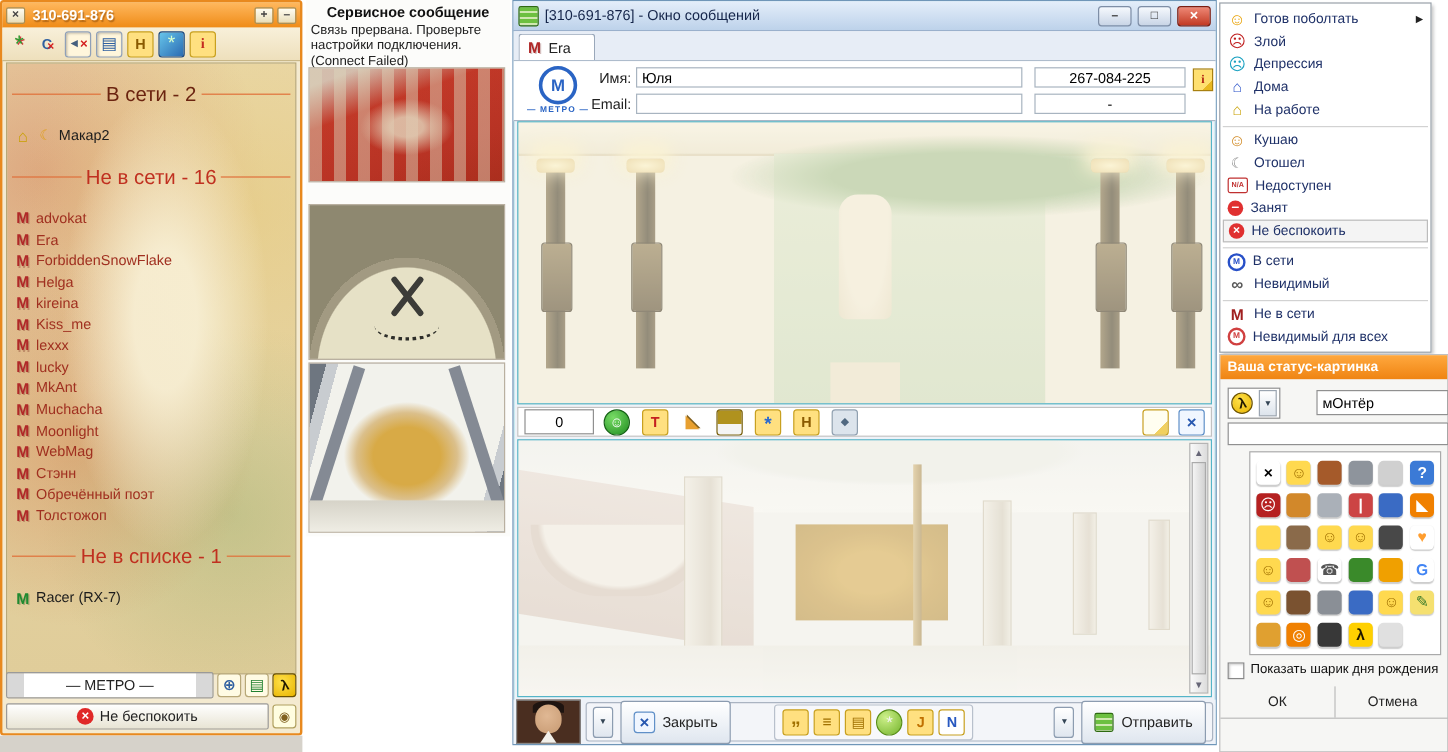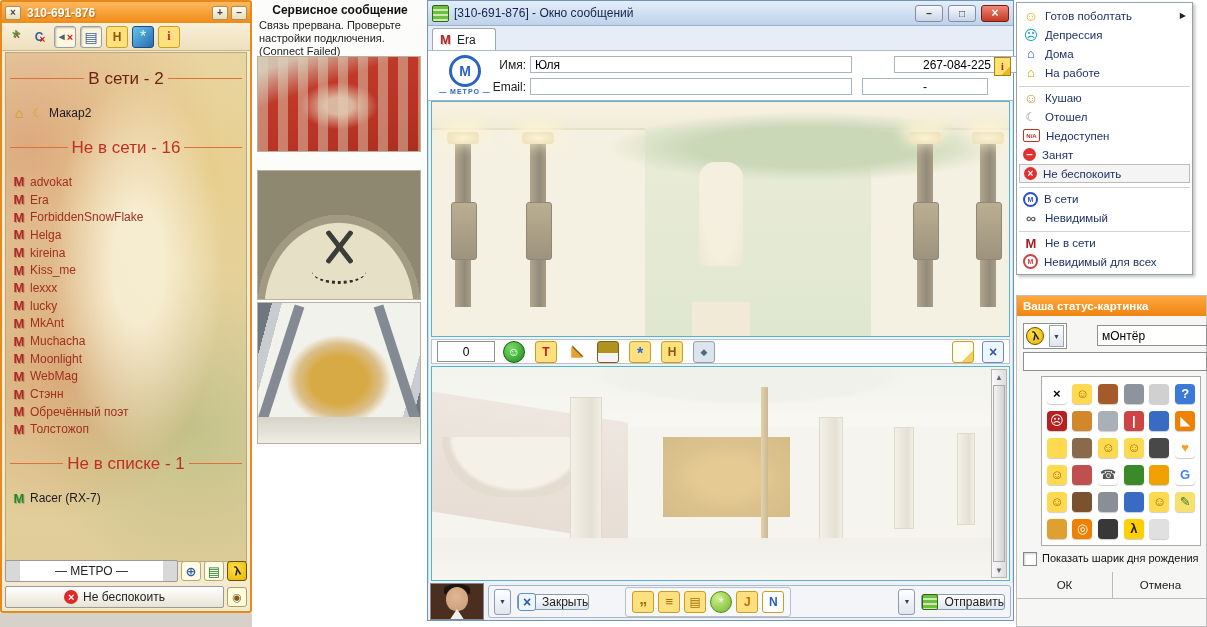--- a/index.html
+++ b/index.html
@@ -198,22 +198,22 @@
   .sbar .thumb{position:absolute;left:1px;right:1px;top:15px;bottom:15px;background:linear-gradient(90deg,#f4f4f4,#d2d2d2);border:1px solid #aaa;}
   #mwin .etools{position:absolute;left:3px;top:338px;width:579px;height:25px;background:#fff;border:1px solid #c2c2c2;
     display:flex;align-items:center;gap:8px;padding:0 5px;box-sizing:border-box;}
   #mwin .etools .cnt{width:52px;height:17px;border:1px solid #909090;text-align:center;font-size:12px;}
   #mwin .bbar{position:absolute;left:0px;top:582px;width:585px;height:37px;background:#eef2f8;display:flex;align-items:center;gap:4px;padding:0 2px;box-sizing:border-box;}
   .avatar{width:52px;height:35px;background:#4a2e20;border:1px solid #888;position:relative;overflow:hidden;flex:0 0 auto;}
   .avatar .head{position:absolute;left:15px;top:3px;width:22px;height:24px;border-radius:50% 50% 45% 45%;background:radial-gradient(circle at 45% 40%,#e0b894,#c79a72);}
   .avatar .hair{position:absolute;left:13px;top:0px;width:26px;height:10px;border-radius:50% 50% 0 0;background:#1e1410;}
   .avatar .shirt{position:absolute;left:18px;top:25px;width:16px;height:12px;background:#f2f0ea;clip-path:polygon(50% 0,100% 100%,0 100%);}
   .btnpanel{flex:1;height:33px;border:1px solid #aab4c2;border-radius:3px;background:#f3f5f9;display:flex;align-items:center;gap:6px;padding:0 5px;box-sizing:border-box;}
-  .pushbtn{height:16px;border:1px solid #8c9cb0;border-radius:3px;background:linear-gradient(#ffffff,#dfe6ef);
-    display:inline-flex;align-items:center;justify-content:center;gap:6px;font-size:12px;color:#222;padding:0 0;}
+  .pushbtn{height:36px;border:1px solid #8c9cb0;border-radius:3px;background:linear-gradient(#ffffff,#dfe6ef);
+    display:inline-flex;align-items:center;justify-content:center;gap:6px;font-size:12px;color:#222;padding:0 10px;}
   .drop{width:15px;height:24px;border:1px solid #8c9cb0;border-radius:3px;background:linear-gradient(#ffffff,#dfe6ef);
     display:inline-flex;align-items:center;justify-content:center;font-size:7px;color:#345;}
   .iconstrip{display:flex;align-items:center;gap:4px;border:1px solid #b8c0cc;border-radius:3px;padding:3px 6px;background:#f7f8fb;}
 
   
   #smenu{left:1016px;top:2px;width:177px;background:#fff;border:1px solid #98a0a8;box-shadow:2px 2px 3px rgba(0,0,0,.25);padding:3px 2px;box-sizing:border-box;}
   .mitem{height:19px;display:flex;align-items:center;gap:6px;padding:0 4px;font-size:11.5px;color:#1f3168;box-sizing:border-box;}
   .mitem[data-state="selected"]{background:#f4f4f4;border:1px solid #bcbcbc;}
   .mitem[data-sep="true"]{border-top:1px solid #d2d2d2;margin-top:4px;padding-top:2px;height:21px;}
   .marrow{margin-left:auto;font-size:8px;color:#222;visibility:hidden;}
@@ -403,21 +403,21 @@
         <span>Era</span>
       </div>
     </div>
     <div class="info">
       <div class="mlogo">
         <span class="ring">М</span>
         <span class="mtxt">— МЕТРО —</span>
       </div>
       <span class="ilabel" style="left:56px;top:7px;">Имя:</span>
       <input class="ifield" style="left: 102px; top: 5px; width: 322px;" value="Юля">
-      <input class="ifield center" style="left: 434px; top: 5px; width: 126px; margin-left: 32px;" value="267-084-225">
+      <input class="ifield center" style="left: 434px; top: 5px; width: 126px;" value="267-084-225">
       <span class="infoicon">i</span>
       <span class="ilabel" style="left:56px;top:29px;">Email:</span>
       <input class="ifield" style="left: 102px; top: 27px; width: 322px;">
       <input class="ifield center" style="left: 434px; top: 27px; width: 126px;" value="-">
     </div>
 
     <div id="pane1" class="pane">
       <div class="washed">
         <div class="beam"></div>
         <div class="mural"></div>
@@ -503,20 +503,25 @@
   </div>
 
   <div id="smenu" class="abs">
 
       <div class="mitem">
         <span class="ic" data-icon="chat-smiley"></span>
         <span>Готов поболтать</span>
         <span class="marrow" data-sub="true"></span>
       </div>
 
+      <div class="mitem">
+        <span class="ic" data-icon="angry"></span>
+        <span>Злой</span>
+        <span class="marrow"></span>
+      </div>
 
       <div class="mitem">
         <span class="ic" data-icon="depressed"></span>
         <span>Депрессия</span>
         <span class="marrow"></span>
       </div>
 
       <div class="mitem">
         <span class="ic" data-icon="home"></span>
         <span>Дома</span>

